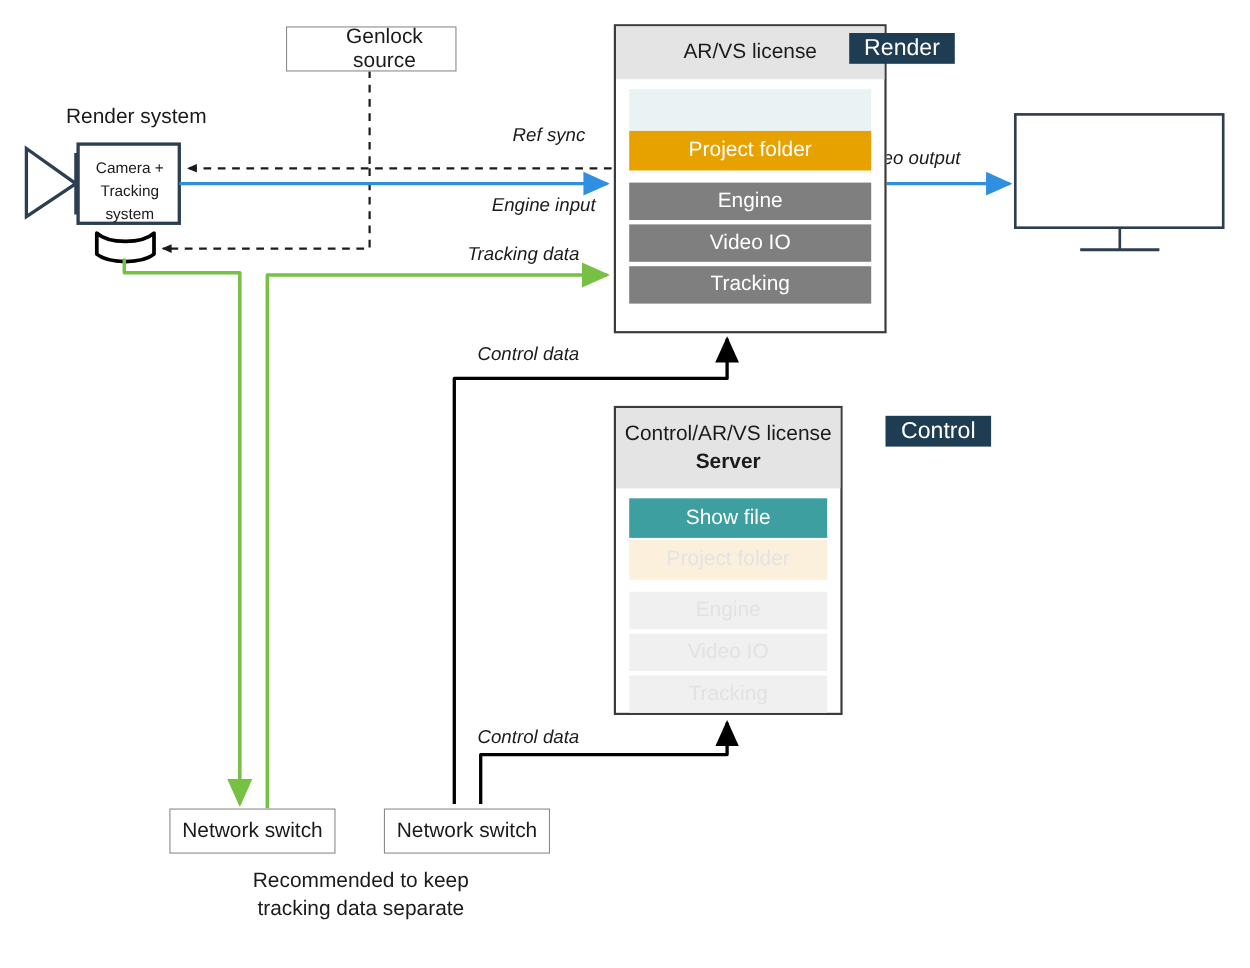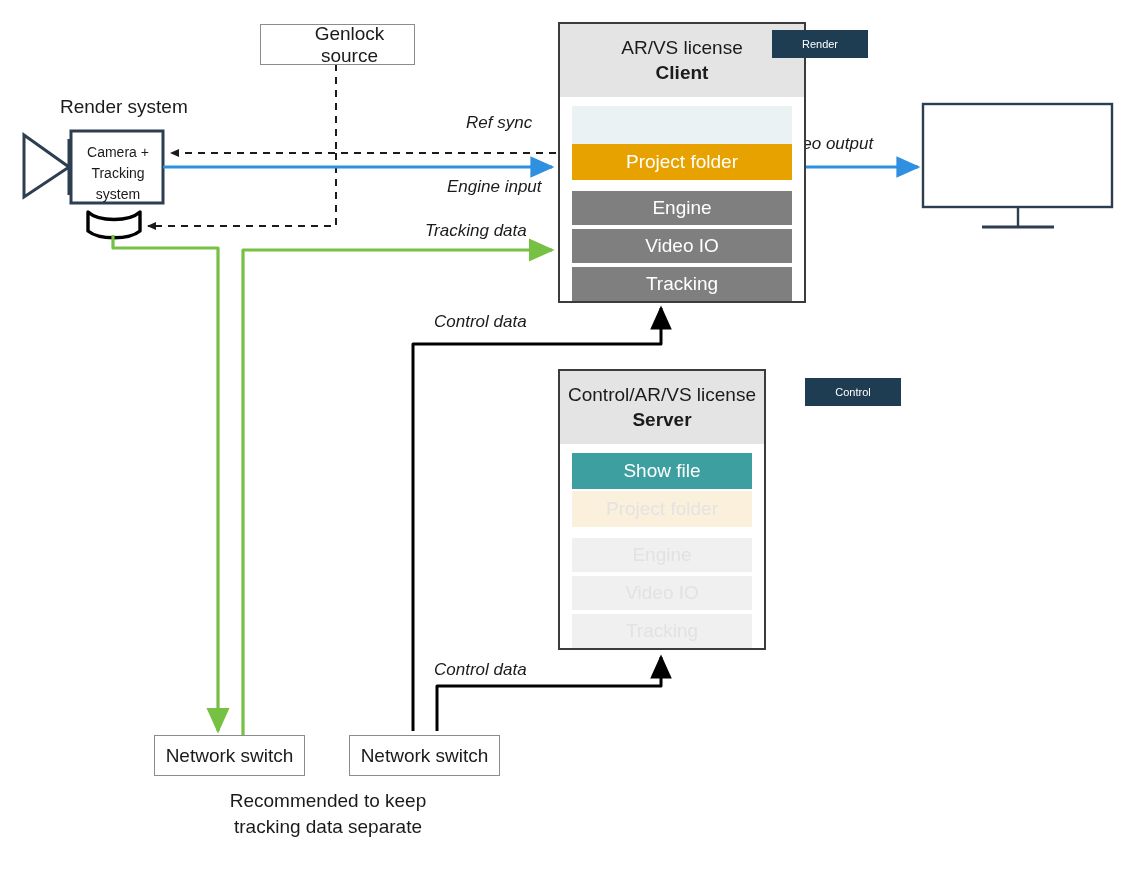--- a/index.html
+++ b/index.html
@@ -50,21 +50,21 @@
   .mrow.blank{background:#eaf2f4;height:38px;margin-bottom:0;}
   .mrow.orange{background:#e8a200;height:36px;}
   .mrow.grey{background:#7f7f7f;height:34px;margin-bottom:4px;}
   .mrow.teal{background:#3d9fa0;height:36px;}
   .mrow.cream{background:#fbf0db;height:36px;color:#e3e3e3;}
   .mrow.ghost{background:#f0f0f0;height:34px;margin-bottom:4px;color:#e2e2e2;}
 
   
   .badge{
     position:absolute;box-sizing:border-box;background:#1f3d52;color:#ffffff;
-    font-size:11px;display:flex;align-items:center;justify-content:center;
+    font-size:21px;display:flex;align-items:center;justify-content:center;
   }
 </style>
 </head>
 <body>
 
 <div id="canvas">
 
   <svg class="layer" viewBox="0 0 1136 880">
     <defs>
       <marker id="ah-black" markerWidth="9" markerHeight="9" refX="7.2" refY="4" orient="auto" markerUnits="strokeWidth">
@@ -140,21 +140,20 @@
   <div class="edgelabel" style="left:466px;top:113px;">Ref sync</div>
   <div class="edgelabel" style="left:447px;top:177px;">Engine input</div>
   <div class="edgelabel" style="left:425px;top:221px;">Tracking data</div>
   <div class="edgelabel" style="left:778px;top:134px;">Video output</div>
   <div class="edgelabel" style="left:434px;top:312px;">Control data</div>
   <div class="edgelabel" style="left:434px;top:660px;">Control data</div>
 
   <div class="machine" style="left:558px;top:22px;width:248px;height:281px;">
     <div class="machine-head">
       <span class="lic">AR/VS license</span>
-      <span class="role">Client</span>
     </div>
     <div class="machine-body">
       <div class="mrow blank"></div>
       <div class="mrow orange gap">Project folder</div>
       <div class="mrow grey">Engine</div>
       <div class="mrow grey">Video IO</div>
       <div class="mrow grey">Tracking</div>
     </div>
   </div>
   <div class="badge" style="left:772px;top:30px;width:96px;height:28px;">Render</div>

